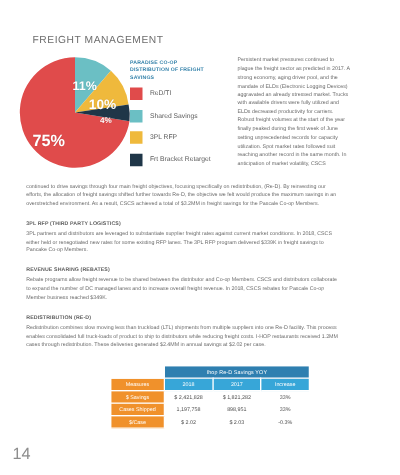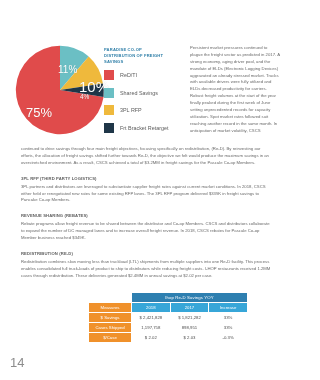--- a/index.html
+++ b/index.html
@@ -43,27 +43,27 @@
   .pie {
     position: absolute;
     left: 0;
     top: 0;
     width: 92px;
     height: 92px;
   }
   .slice-label {
     position: absolute;
     color: #ffffff;
-    font-weight: normal;
+    font-weight: bold;
     line-height: 1;
     text-shadow: 0 0 1px rgba(0,0,0,.18);
   }
   .lbl-75 { left: 12px; top: 62px; font-size: 13px; }
   .lbl-11 { left: 44px; top: 21px; font-size: 10px; }
-  .lbl-10 { left: 57px; top: 35px; font-size: 15px; margin-left: 8px; }
+  .lbl-10 { left: 57px; top: 35px; font-size: 11px; }
   .lbl-4  { left: 66px; top: 50px; font-size: 6.5px; }
 
   
   .legend {
     position: absolute;
     left: 104px;
     top: 47px;
     width: 78px;
   }
   .legend-title {
@@ -194,20 +194,21 @@
     top: 355px;
     font-size: 13px;
     color: #8d8d8d;
   }
 </style>
 </head>
 <body>
 
 <div class="page">
 
+  <div class="page-title">FREIGHT MANAGEMENT</div>
 
   <div class="chart-block">
     <svg class="pie" viewBox="0 0 100 100">
 
       <path d="M50,50 L50,2 A48,48 0 1,0 97.4,57.6 Z" fill="#e04b4b"></path>
 
       <path d="M50,50 L50,2 A48,48 0 0,1 81.2,13.6 Z" fill="#6bbfc4"></path>
 
       <path d="M50,50 L81.2,13.6 A48,48 0 0,1 96.6,43.0 Z" fill="#efb93c"></path>
 

